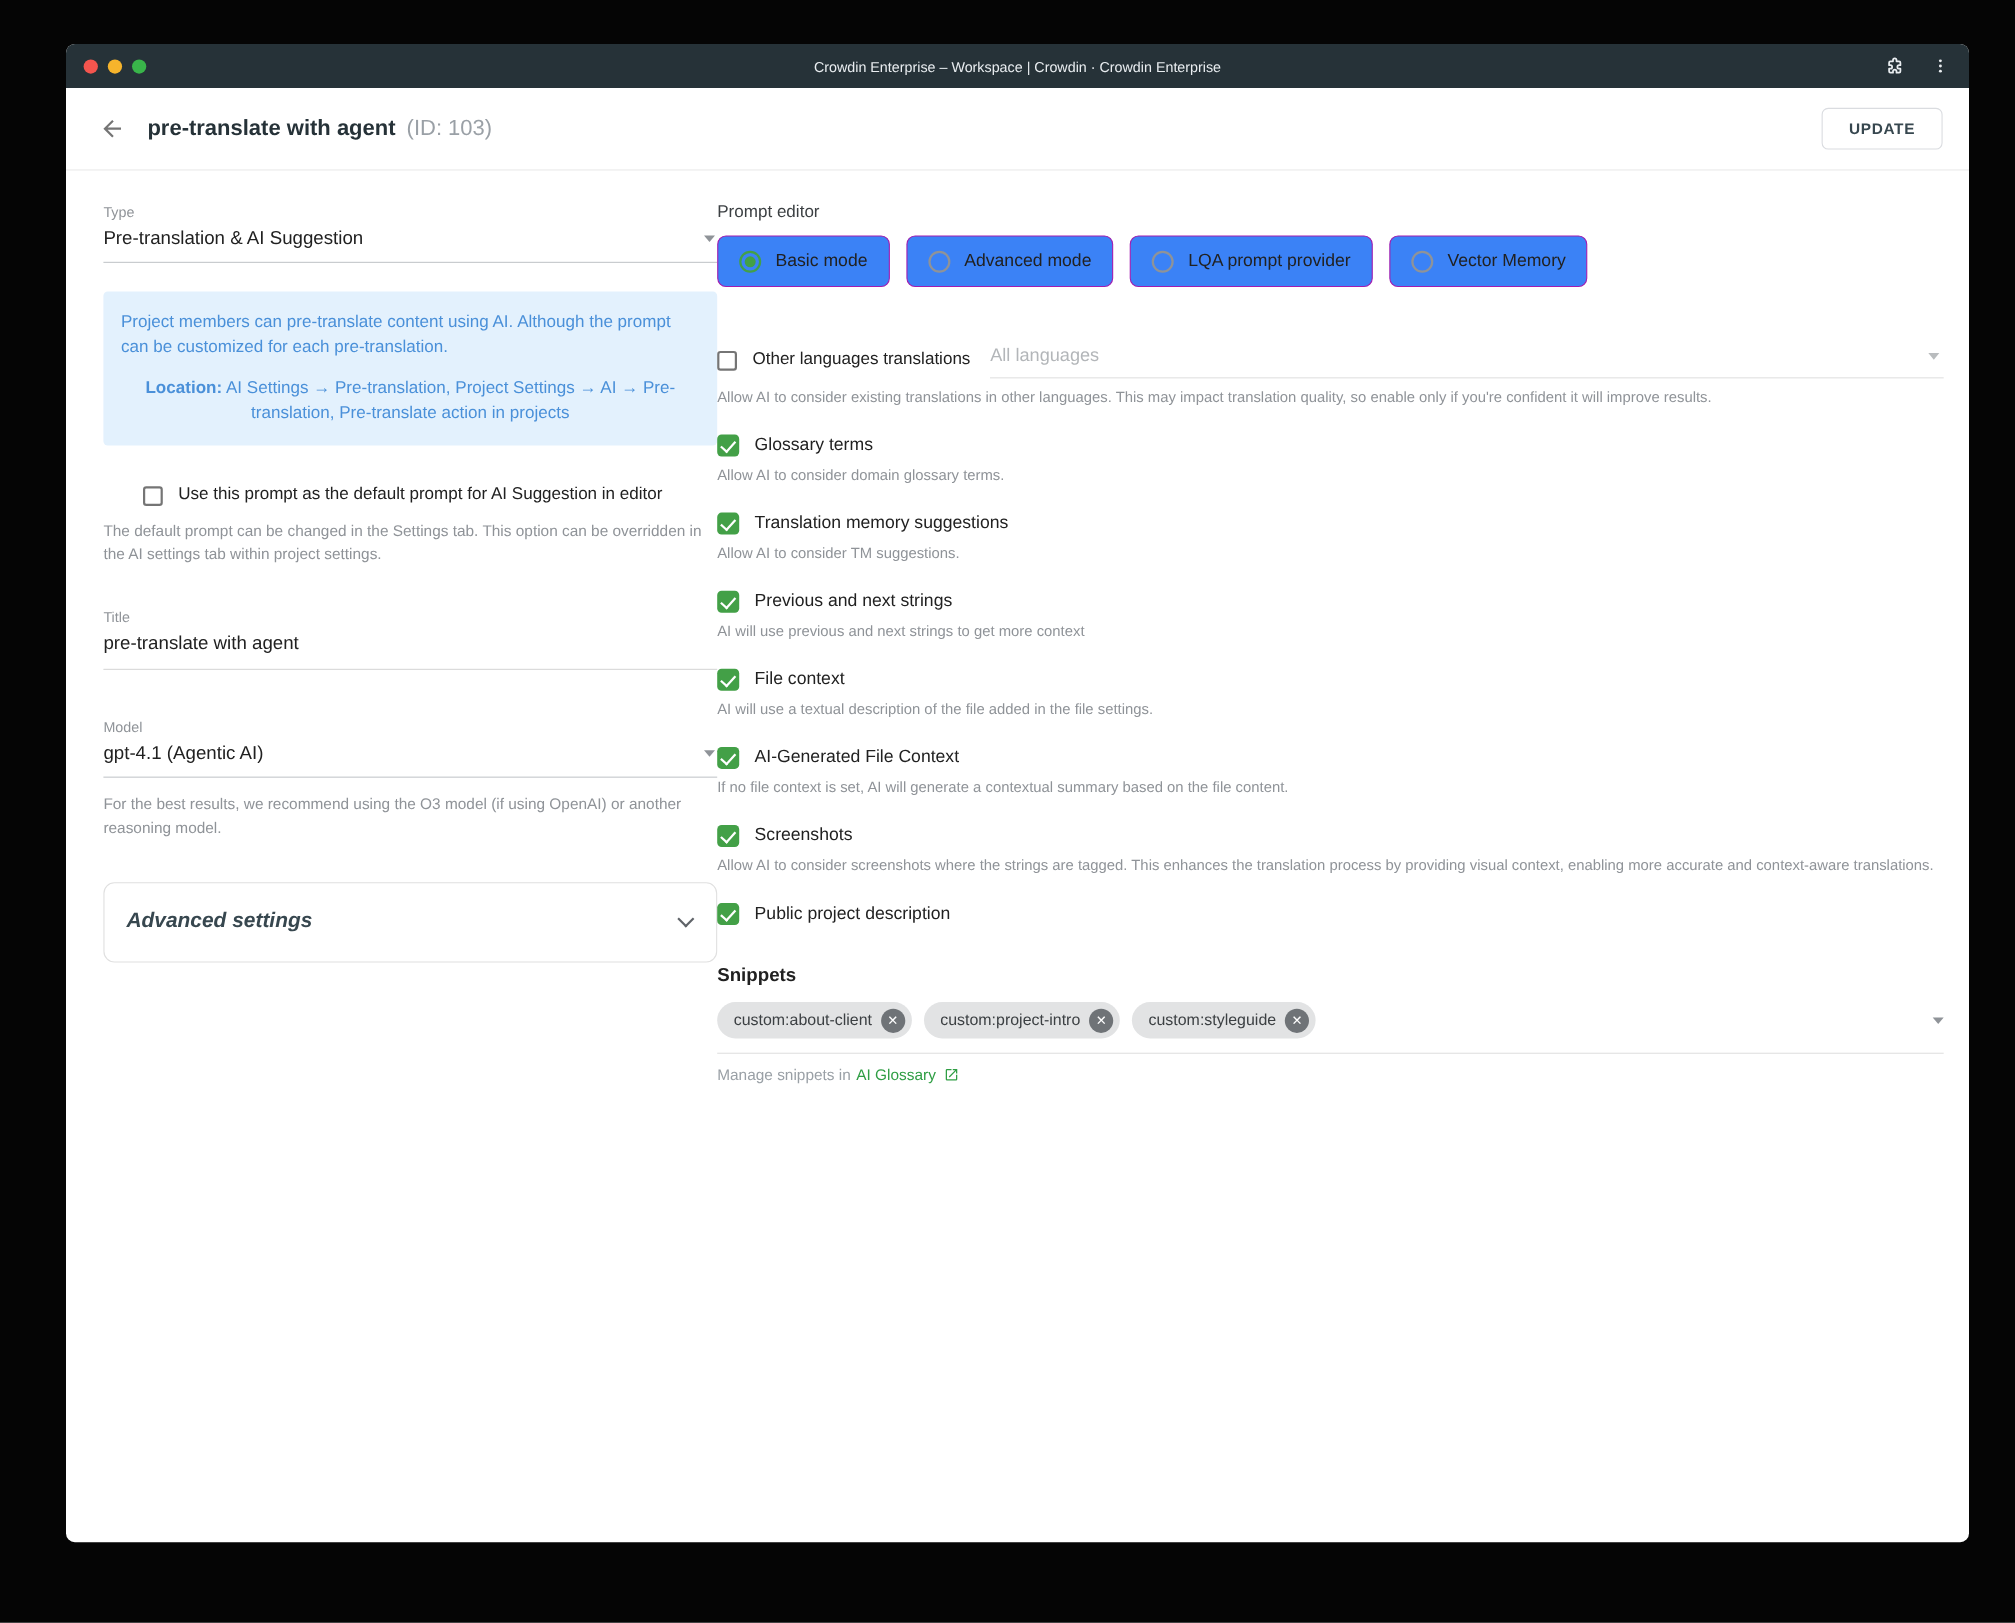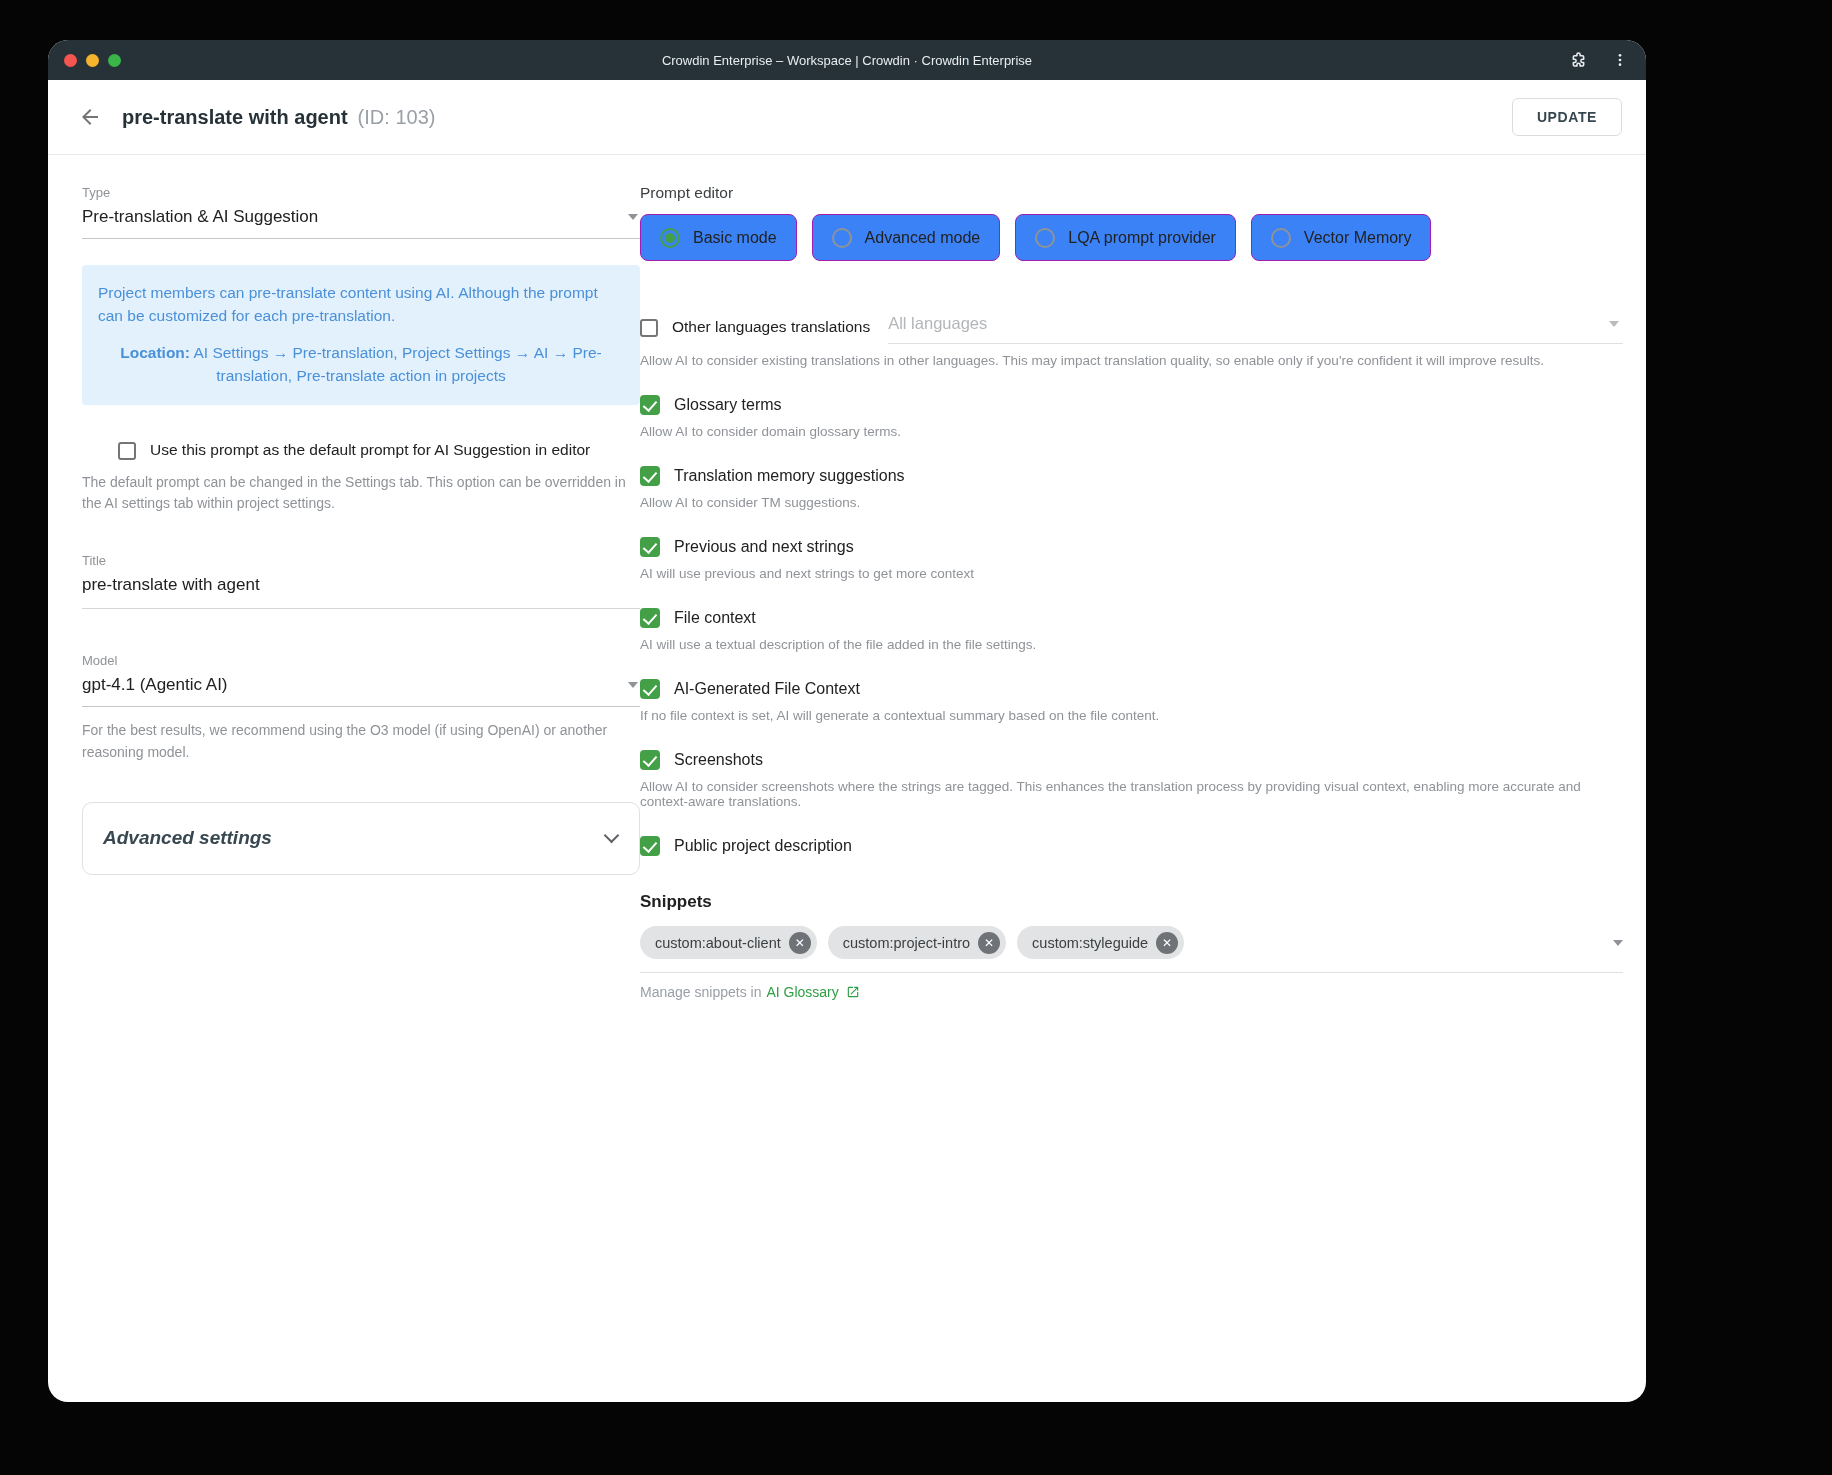--- a/index.html
+++ b/index.html
@@ -1,20 +1,20 @@
 <!DOCTYPE html>
 <html><head>
 <meta charset="utf-8">
 <style>
   * { margin:0; padding:0; box-sizing:border-box; }
   html,body { width:1832px; height:1475px; background:#050505; overflow:hidden;
     font-family:"Liberation Sans","DejaVu Sans",sans-serif; -webkit-font-smoothing:antialiased; }
 
-  .window { position:absolute; left:48px; top:40px; width:1598px; height:1362px;
-    background:#ffffff; border-radius:20px; overflow:hidden; }
+  .window { position:absolute; left:60px; top:40px; width:1730px; height:1362px;
+    background:#ffffff; border-radius:8px; overflow:hidden; }
 
   
   .titlebar { height:40px; background:#263238; display:flex; align-items:center; padding:0 16px; position:relative; }
   .traffic { display:flex; gap:9px; align-items:center; }
   .dot { width:13px; height:13px; border-radius:50%; }
   .dot.red{ background:#f4554e; } .dot.yellow{ background:#f6b42c; } .dot.green{ background:#39b54a; }
   .tab-title { position:absolute; left:0; right:0; text-align:center; color:#e9edf0; font-size:13px; pointer-events:none; }
   .titlebar-right { margin-left:auto; display:flex; align-items:center; gap:22px; }
   .ticon { width:20px; height:20px; display:flex; align-items:center; justify-content:center; }
 

